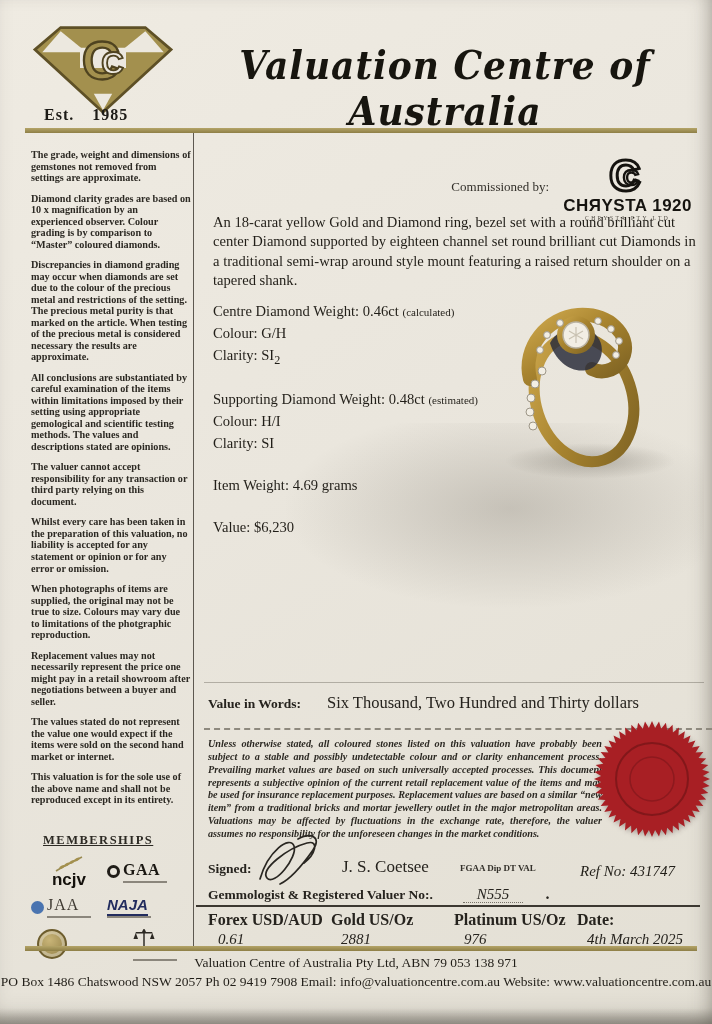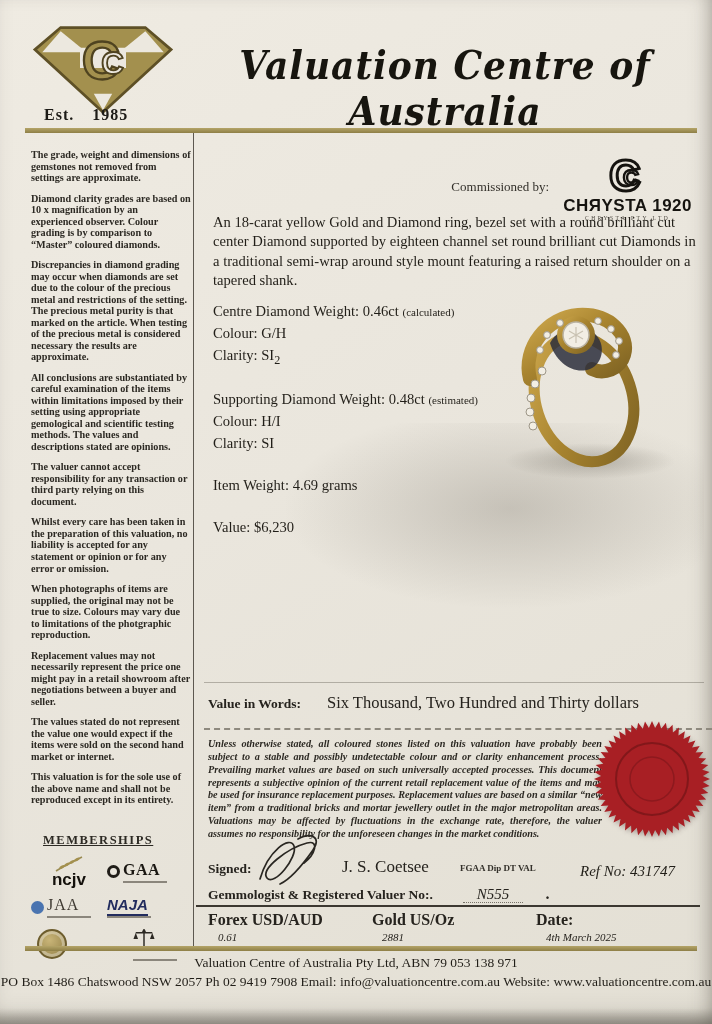--- a/index.html
+++ b/index.html
@@ -62,21 +62,21 @@
   .sig-name{position:absolute;left:134px;top:12px;font-size:17px;}
   .sig-creds{position:absolute;left:252px;top:18px;font-size:9px;font-weight:bold;color:#33302a;}
   .valuer-row{position:absolute;left:4px;top:752px;width:430px;}
   .valuer-label{font-weight:bold;font-size:13.5px;}
   .valuer-no{font-style:italic;font-size:15px;margin-left:26px;border-bottom:1px dotted #777268;padding:0 14px;}
   .valuer-dot{margin-left:18px;font-weight:bold;}
   .refno{position:absolute;left:376px;top:730px;font-style:italic;font-size:15px;color:#211e18;}
   .forex-row{position:absolute;left:-8px;top:772px;width:504px;border-top:2px solid #3c3831;display:flex;padding:4px 0 0 12px;box-sizing:border-box;}
   .forex-cell{flex:1;display:flex;flex-direction:column;}
   .forex-label{font-weight:bold;font-size:16px;font-family:"Liberation Serif",serif;}
-  .forex-value{font-style:italic;font-size:11px;margin-top:2px;margin-left:10px;}
+  .forex-value{font-style:italic;font-size:15px;margin-top:2px;margin-left:10px;}
   
   .footer{position:absolute;left:0;top:955px;width:712px;text-align:center;color:#211e18;}
   .footer-l1{font-size:13.5px;margin:0;}
   .footer-l2{font-size:13.5px;margin:3px 0 0;}
   .scan-edge{position:absolute;left:0;bottom:0;width:712px;height:16px;background:linear-gradient(rgba(90,86,76,0),rgba(90,86,76,.4));}
 </style>
 </head>
 <body>
 
 <div class="page">
@@ -295,20 +295,24 @@
     <div class="forex-row">
       <div class="forex-cell">
         <span class="forex-label">Forex USD/AUD</span>
         <span class="forex-value">0.61</span>
       </div>
       <div class="forex-cell">
         <span class="forex-label">Gold US/Oz</span>
         <span class="forex-value">2881</span>
       </div>
       <div class="forex-cell">
+        <span class="forex-label">Platinum US/Oz</span>
+        <span class="forex-value">976</span>
+      </div>
+      <div class="forex-cell">
         <span class="forex-label">Date:</span>
         <span class="forex-value">4th March 2025</span>
       </div>
     </div>
   </div>
 
   <div class="gold-rule rule-bottom"></div>
 
   <div class="footer">
     <p class="footer-l1">Valuation Centre of Australia Pty Ltd, ABN 79 053 138 971</p>

